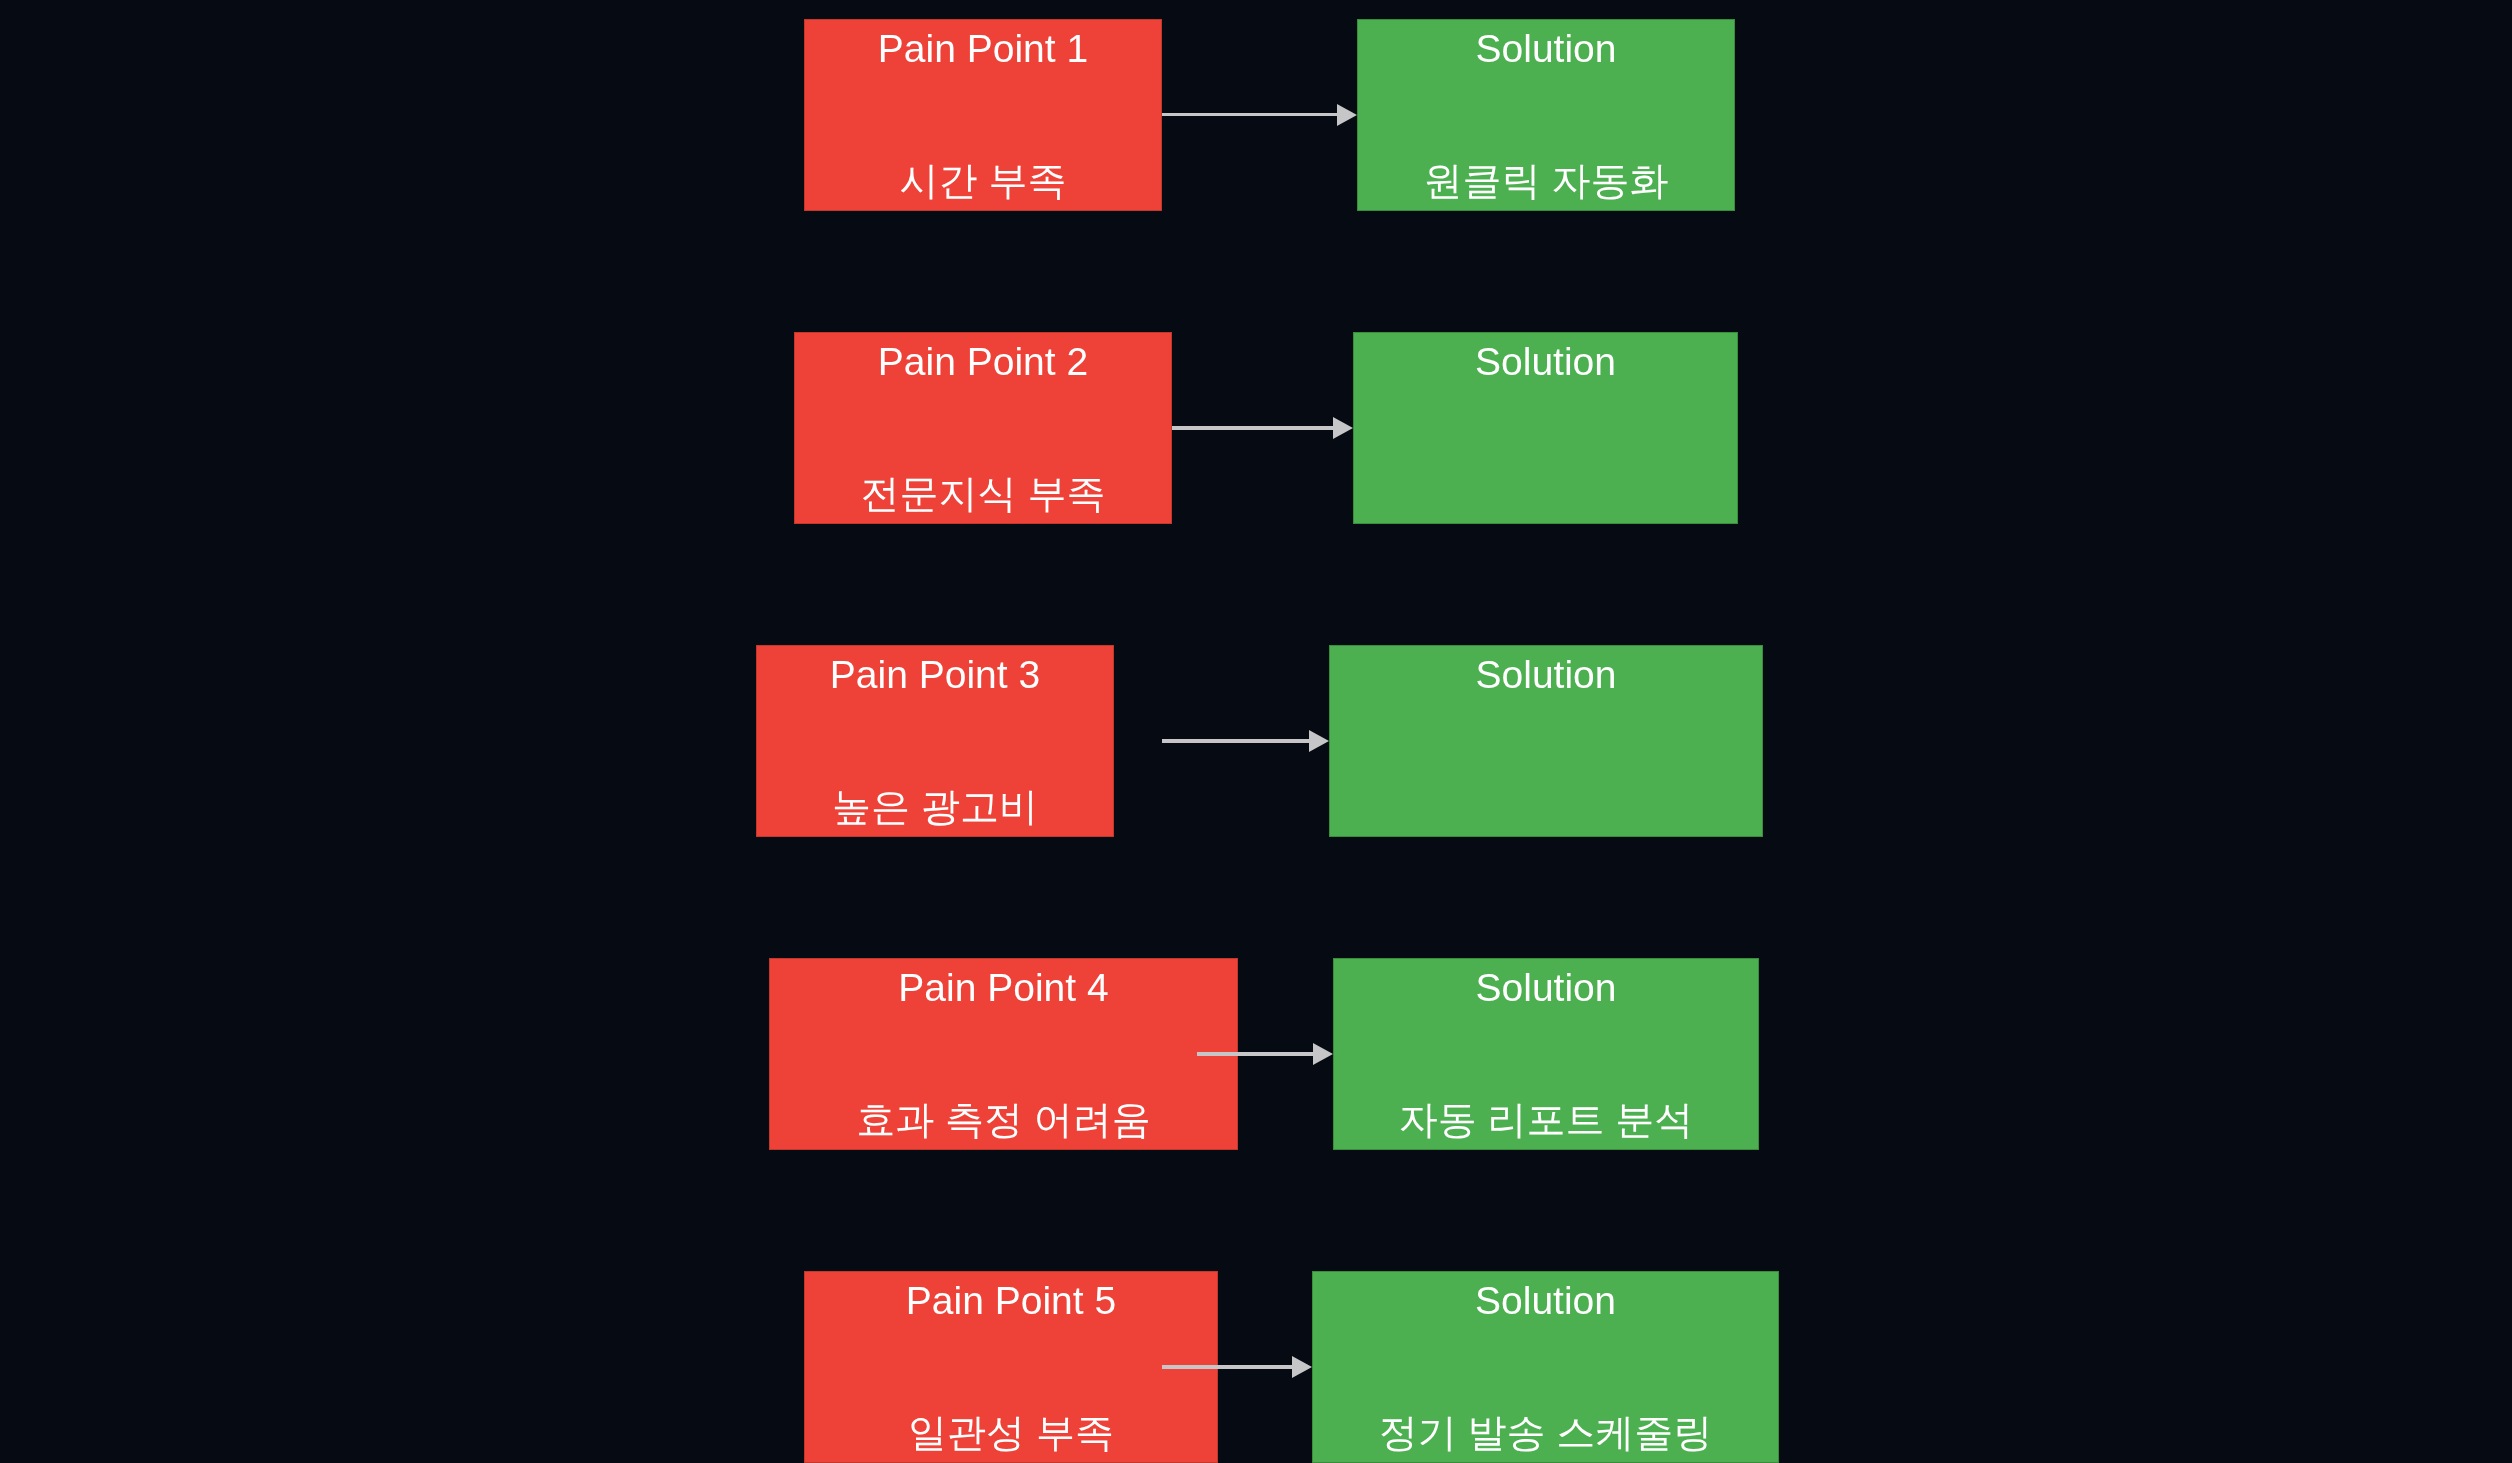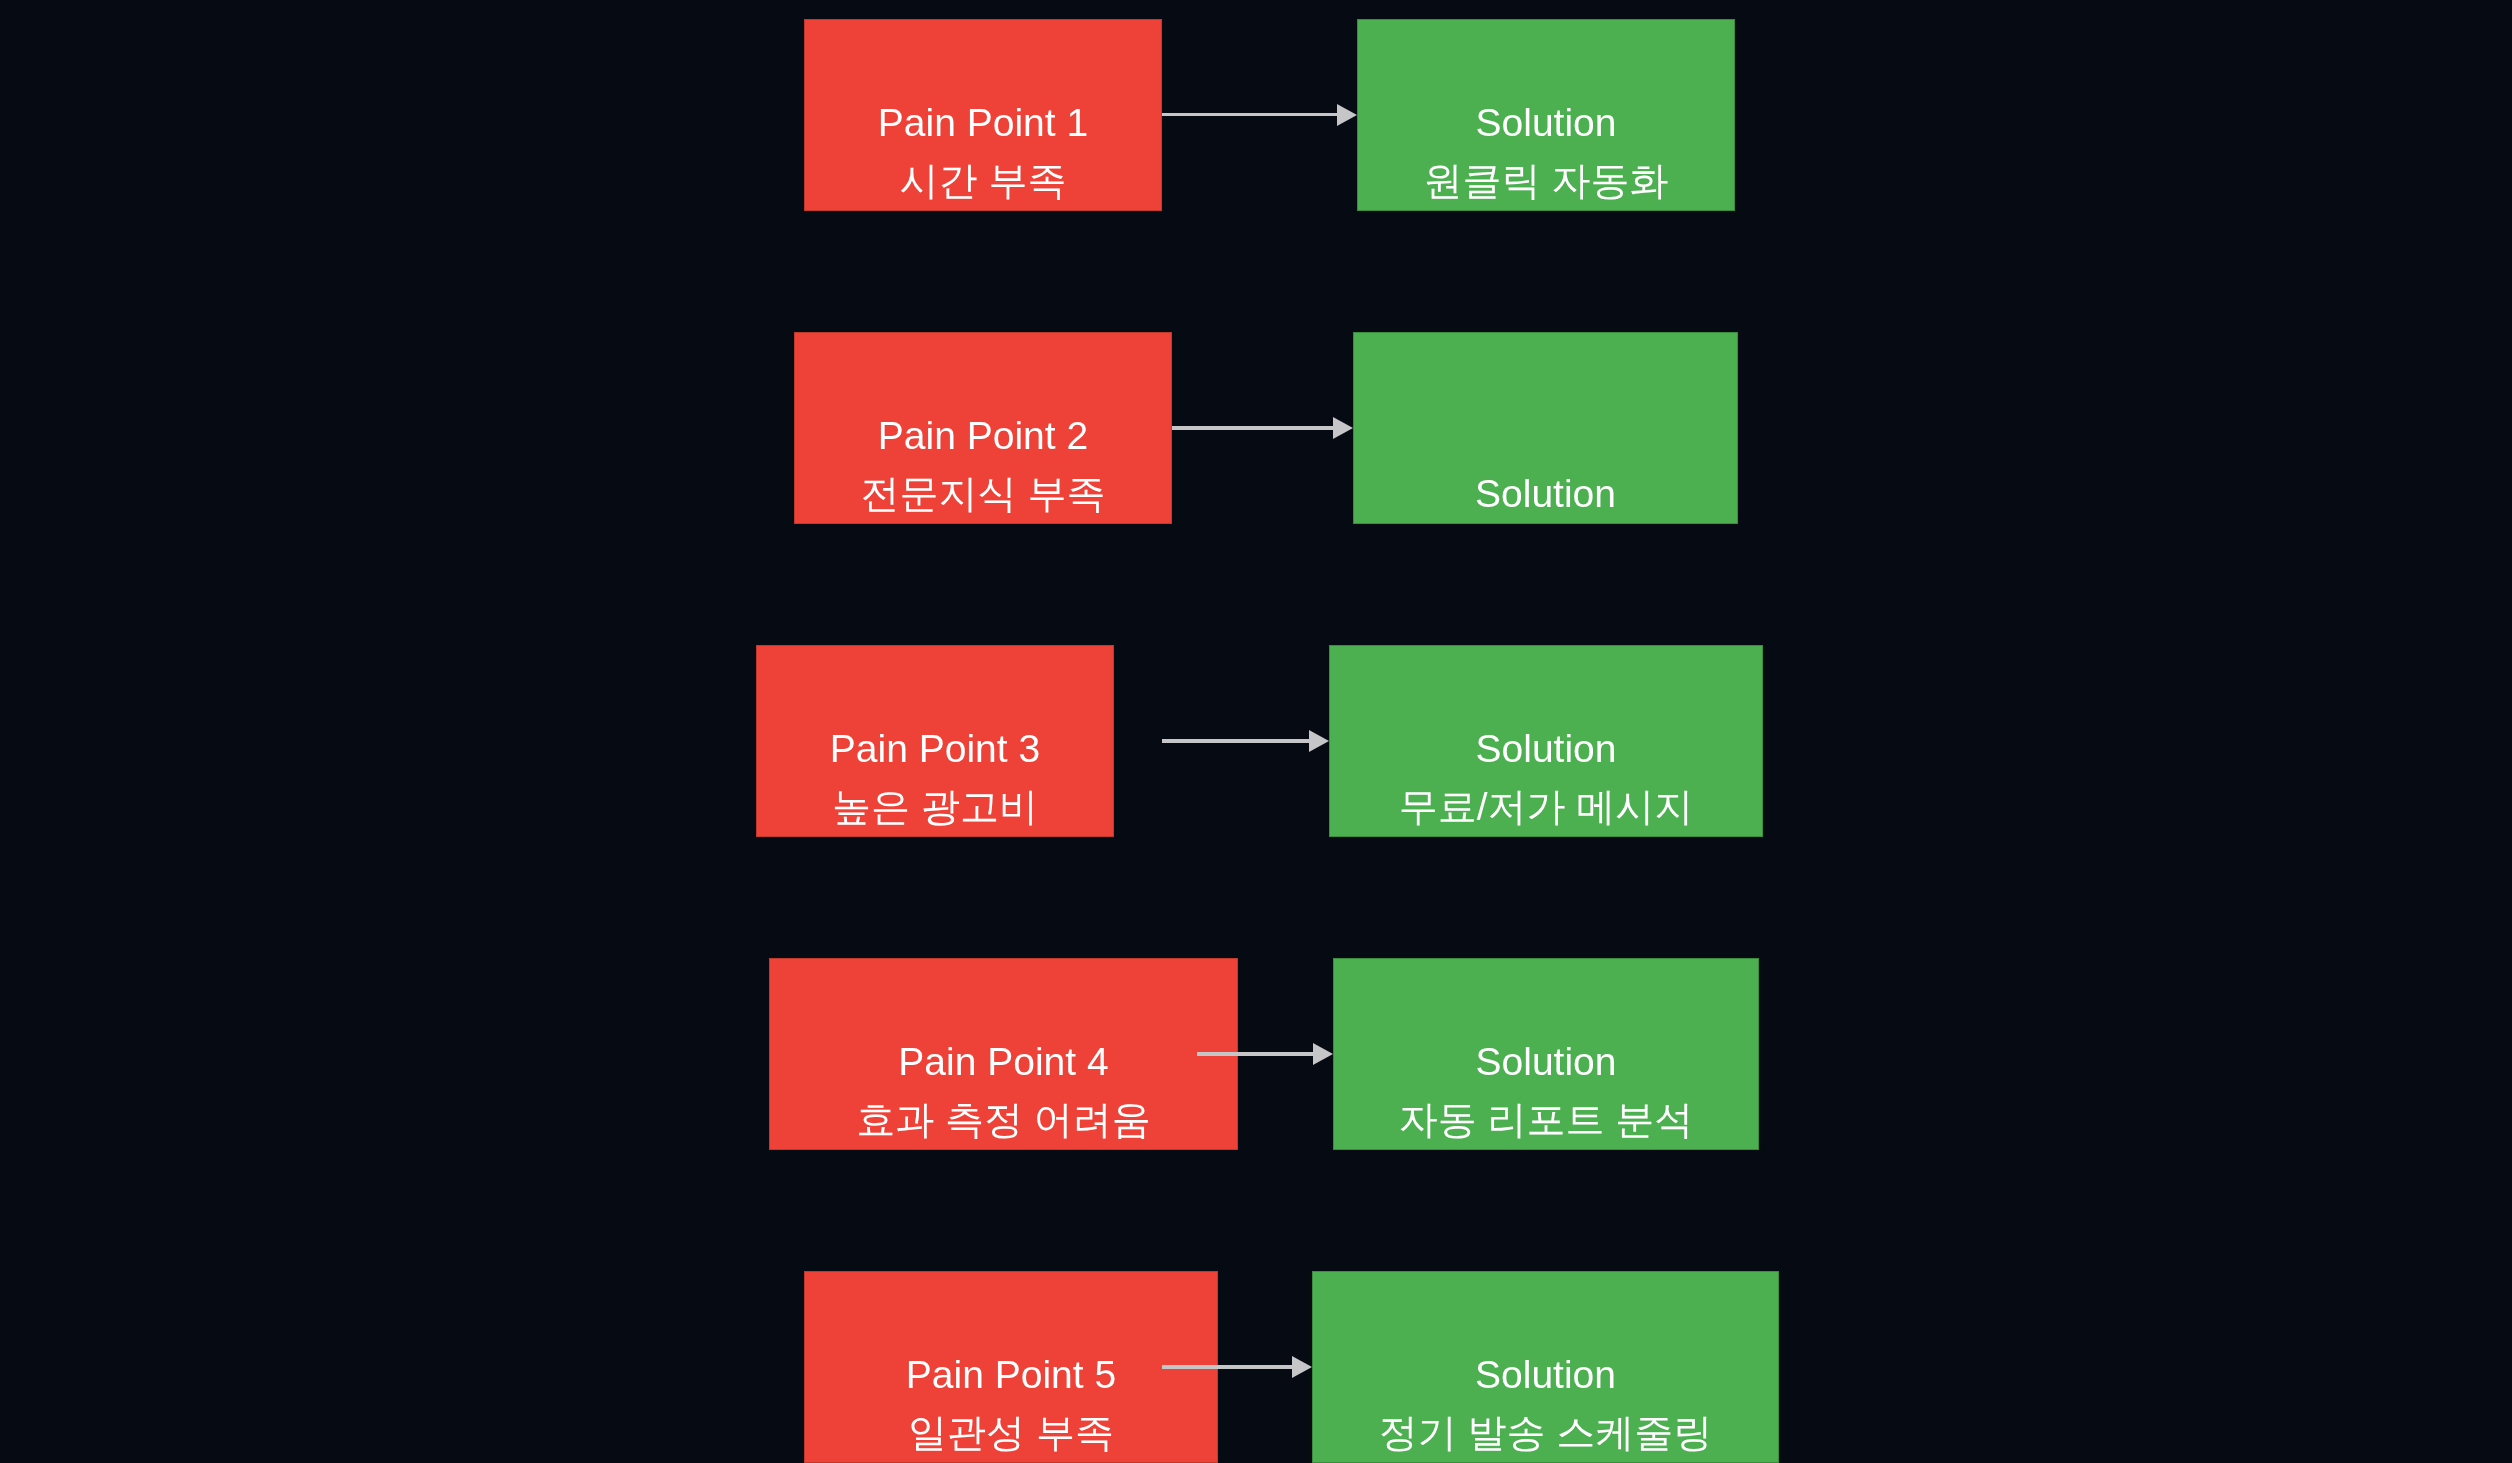--- a/index.html
+++ b/index.html
@@ -31,21 +31,21 @@
     width: 2512px;
     height: 192px;
   }
   .node {
     position: absolute;
     top: 0;
     height: 192px;
     display: flex;
     flex-direction: column;
     align-items: center;
-    justify-content: flex-end;
+    justify-content: space-between;
     text-align: center;
     color: var(--text);
     font-size: 39px;
     line-height: 58px;
   }
   .node.pain {
     background: var(--pain-fill);
     border: 1.8px solid var(--pain-border);
   }
   .node.solution {
@@ -113,21 +113,20 @@
     <div class="node pain" style="left:756px;width:358px">
       <div class="title">Pain Point 3</div>
       <div class="label">높은 광고비</div>
     </div>
     <div class="arrow" style="left:1162px;width:167px">
       <div class="arrow-line"></div>
       <div class="arrow-head"></div>
     </div>
     <div class="node solution" style="left:1329px;width:434px">
       <div class="title">Solution</div>
-      <div class="label">무료/저가 메시지</div>
     </div>
   </div>
 
   <div class="flow-row" style="top:958px">
     <div class="node pain" style="left:769px;width:469px">
       <div class="title">Pain Point 4</div>
       <div class="label">효과 측정 어려움</div>
     </div>
     <div class="arrow" style="left:1197px;width:136px">
       <div class="arrow-line"></div>

